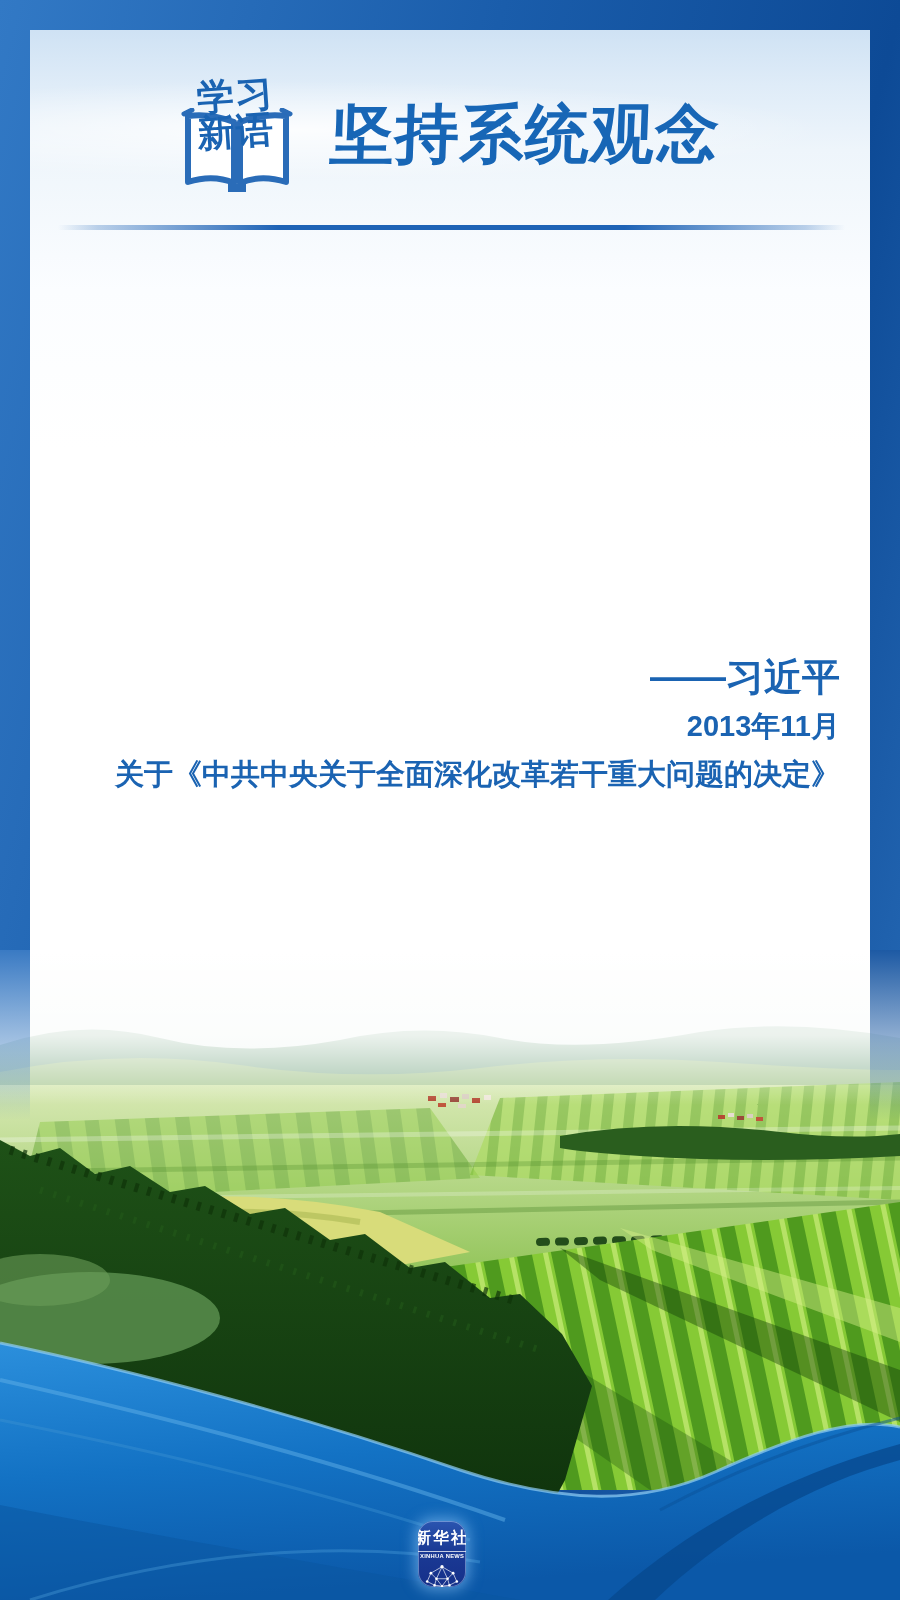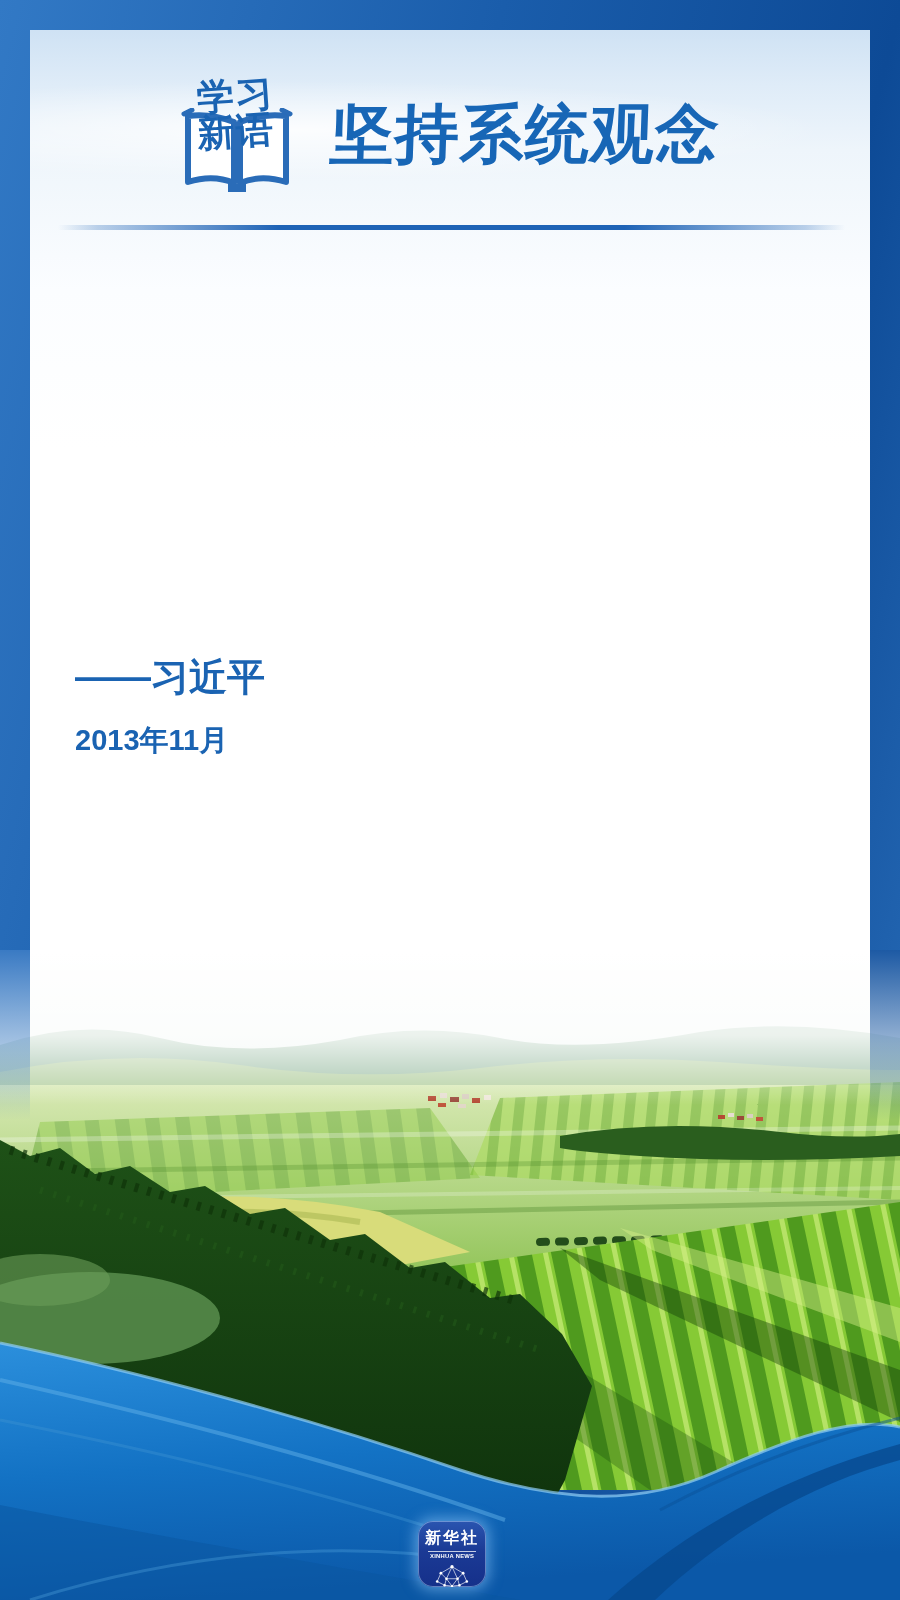--- a/index.html
+++ b/index.html
@@ -21,29 +21,29 @@
   .logo-text .l2{display:block;transform:translateX(-2px);}
   .page-title{color:var(--title-blue,#1766b6);font-size:64px;font-weight:900;letter-spacing:1px;
     transform:skewX(-2deg);white-space:nowrap;}
   
   .divider{position:absolute;top:195px;left:28px;right:25px;height:5px;
     background:linear-gradient(90deg,rgba(30,99,182,0) 0%,rgba(30,99,182,.28) 5%,#1e63b6 28%,#1e63b6 72%,rgba(30,99,182,.28) 95%,rgba(30,99,182,0) 100%);}
   
   .quote{position:absolute;top:251px;left:45px;right:30px;
     color:var(--accent-blue,#1a63b2);font-size:45px;line-height:1.28;font-weight:700;
     text-align:justify;text-indent:2em;margin:0;}
-  .attr{position:absolute;top:622px;left:45px;right:30px;color:var(--accent-blue,#1a63b2);}
+  .attr{position:absolute;top:622px;left:45px;right:30px;text-align:right;color:var(--accent-blue,#1a63b2);}
   .attr-name{font-size:38px;font-weight:700;}
-  .attr-date{font-size:29px;font-weight:700;margin-top:18px;}
+  .attr-date{font-size:29px;font-weight:700;margin-top:4px;}
   .attr-src{font-size:29px;font-weight:700;line-height:1.35;margin-top:8px;}
   
   .photo{position:absolute;left:0;top:950px;width:900px;height:650px;}
   .photo svg{display:block;}
   
-  .xinhua{position:absolute;left:418px;top:1521px;width:68px;height:66px;border-radius:15px;
+  .xinhua{position:absolute;left:418px;top:1521px;width:48px;height:66px;border-radius:15px;
     background:linear-gradient(180deg,#2a55b0 0%,#1b3a95 45%,var(--logo-navy,#15308a) 100%);
     box-shadow:0 0 14px 3px rgba(150,205,255,.55), inset 0 0 0 1px rgba(190,225,255,.45);
     display:flex;flex-direction:column;align-items:center;overflow:hidden;}
   .xh-name{color:#fff;font-weight:700;font-size:16px;letter-spacing:2px;margin-top:7px;white-space:nowrap;}
   .xh-line{width:48px;height:1px;background:rgba(255,255,255,.75);margin-top:2px;}
   .xh-sub{color:#fff;font-size:10px;letter-spacing:.5px;transform:scale(.58);transform-origin:center top;
     margin-top:1px;white-space:nowrap;font-weight:700;}
   .xh-net{margin-top:-1px;}
 </style>
 </head>
@@ -68,20 +68,21 @@
       </div>
       <div class="page-title">坚持系统观念</div>
     </div>
 
     <div class="divider"></div>
 
 
     <div class="attr">
       <div class="attr-name">——习近平</div>
       <div class="attr-date">2013年11月</div>
+      <div class="attr-src">关于《中共中央关于全面深化改革若干重大问题的决定》</div>
     </div>
   </div>
 
   <div class="photo" aria-label="绿色田园风光：层层叠叠的绿色农田、防护林与远山村庄">
     <svg width="900" height="650" viewBox="0 0 900 650">
       <defs>
         <linearGradient id="haze" x1="0" y1="0" x2="0" y2="1">
           <stop offset="0" stop-color="#ffffff" stop-opacity="1"></stop>
           <stop offset="0.55" stop-color="#ffffff" stop-opacity=".8"></stop>
           <stop offset="1" stop-color="#ffffff" stop-opacity="0"></stop>

